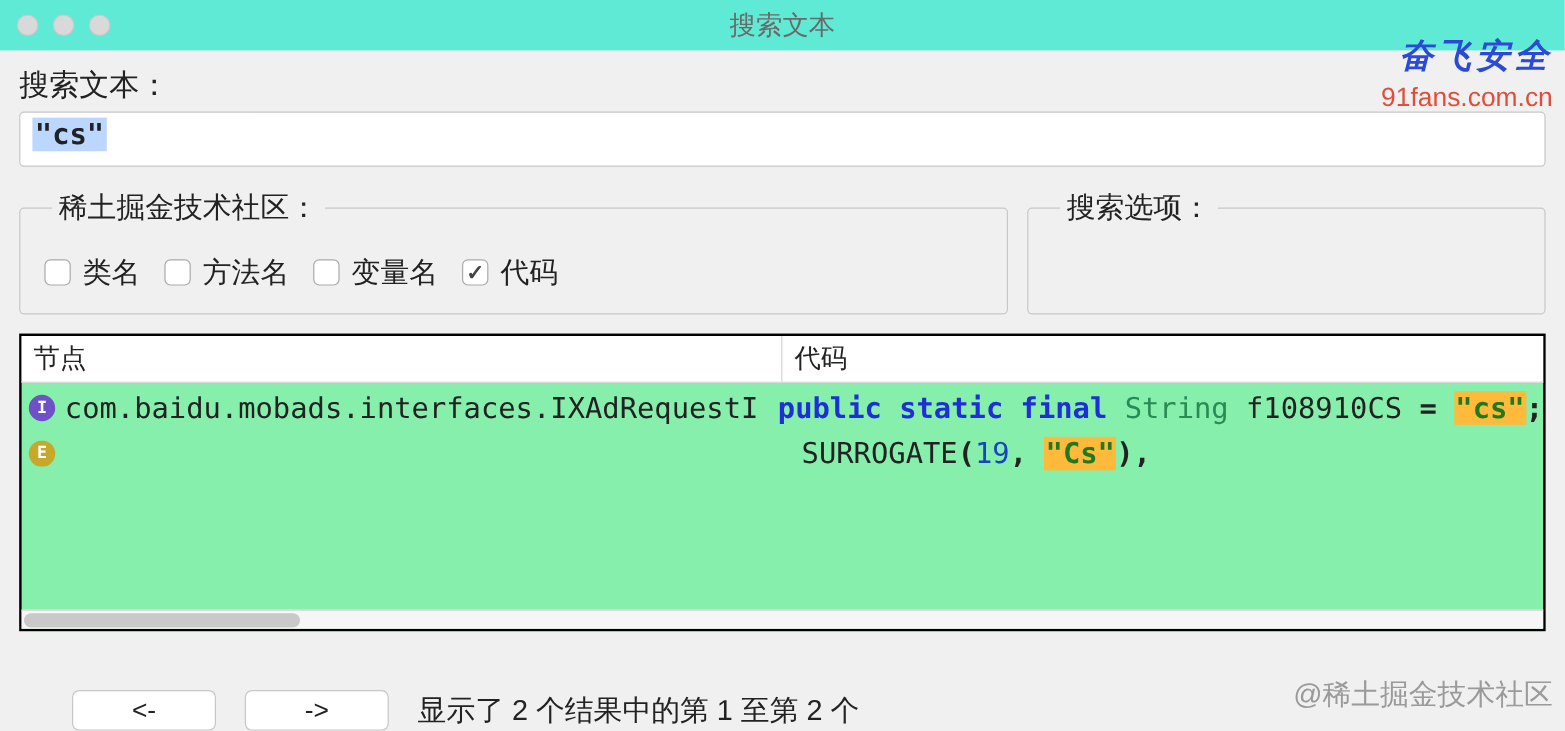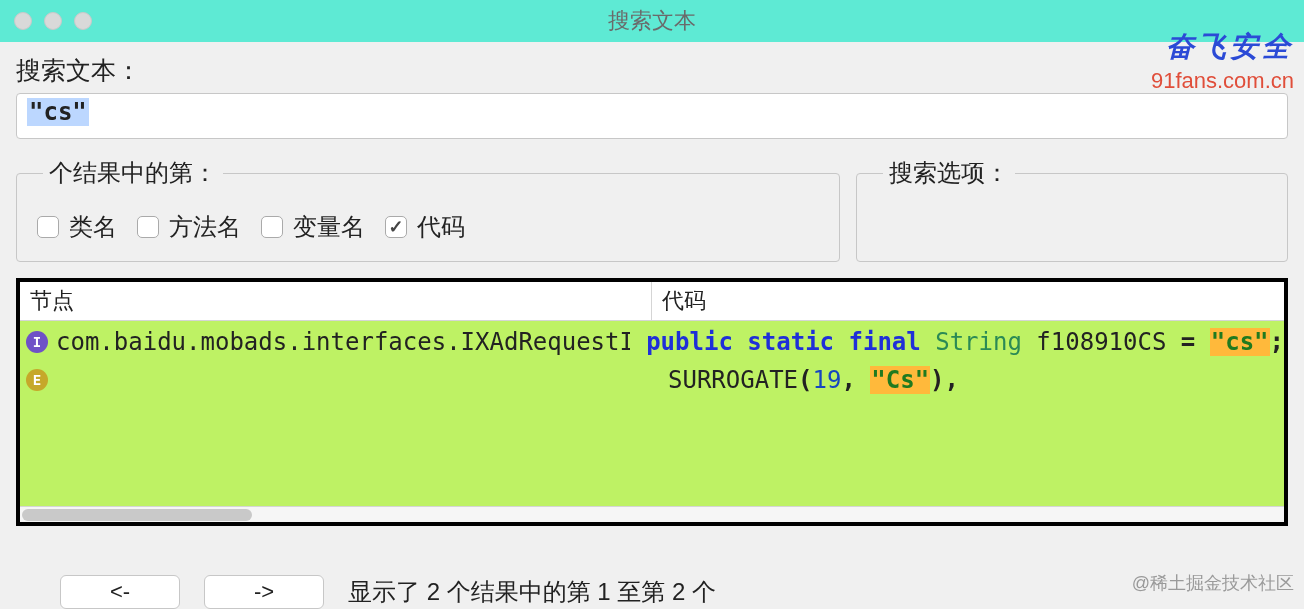--- a/index.html
+++ b/index.html
@@ -41,21 +41,21 @@
 }
 fieldset.locs { flex: 1; }
 fieldset.opts { width: 432px; }
 legend { font-size: 24px; padding: 0 6px; margin-left: 6px; color: #222; }
 .checks { display: flex; gap: 20px; align-items: center; }
 .chk { display: flex; align-items: center; gap: 10px; font-size: 24px; }
 .chk input { width: 22px; height: 22px; appearance: none; border: 1.5px solid #aaa; border-radius: 5px; display: inline-flex; align-items: center; justify-content: center; background: #fff; }
 .chk input:checked::after { content: "✓"; font-size: 18px; color: #444; font-weight: 700; line-height: 1; }
 
 .results {
-  margin: 0 16px; border: 4px solid #000000; background: #bef264;
+  margin: 0 16px; border: 2px solid #000000; background: #86efac;
   height: 248px; display: flex; flex-direction: column;
 }
 .res-head { display: flex; background: #fff; border-bottom: 1px solid #d5d5d5; }
 .col-head { font-size: 22px; padding: 4px 10px; }
 .col-node { width: 50%; border-right: 1px solid #d5d5d5; }
 .col-code { flex: 1; }
 .res-body { flex: 1; overflow: hidden; padding-top: 2px; }
 .row { display: flex; align-items: center; height: 38px; }
 .cell-node { width: 50%; display: flex; align-items: center; gap: 8px; padding-left: 6px; font-family: Menlo, Monaco, monospace; font-size: 24px; white-space: nowrap; overflow: hidden; }
 .cell-code { flex: 1; font-family: Menlo, Monaco, monospace; font-size: 24px; padding-left: 16px; white-space: nowrap; }
@@ -72,21 +72,21 @@
 .scroll-track { height: 16px; border-top: 1px solid #d5d5d5; background: #f6f6f6; position: relative; }
 .thumb { position: absolute; left: 2px; top: 2px; height: 12px; width: 230px; background: #c9c9c9; border-radius: 6px; }
 
 .footer {
   position: absolute; bottom: 0; left: 0; right: 0;
   display: flex; align-items: center; gap: 24px;
   padding: 10px 16px 0 60px;
 }
 .nav-btn { width: 120px; height: 34px; background: #fff; border: 1px solid #c7c7c7; border-radius: 6px; font-size: 22px; display: flex; align-items: center; justify-content: center; }
 .status { font-size: 24px; }
-.credit { position: absolute; right: 10px; bottom: 14px; color: #9a9a9a; font-size: 18px; }
+.credit { position: absolute; right: 10px; bottom: 14px; color: #9a9a9a; font-size: 24px; }
 </style>
 </head>
 <body>
 
 <div class="titlebar">
   <div class="traffic">
     <div class="tl"></div>
     <div class="tl"></div>
     <div class="tl"></div>
   </div>
@@ -98,21 +98,21 @@
   <div class="wm2">91fans.com.cn</div>
 </div>
 
 <div class="label">搜索文本：</div>
 <div class="search-input">
   <span class="hl">"cs"</span>
 </div>
 
 <div class="group-row">
   <fieldset class="locs">
-    <legend>个结果中的第：</legend>
+    <legend>稀土掘金技术社区：</legend>
     <div class="checks">
       <label class="chk">
         <input type="checkbox" style="">
         <span>类名</span>
       </label>
       <label class="chk">
         <input type="checkbox" style="">
         <span>方法名</span>
       </label>
       <label class="chk">

